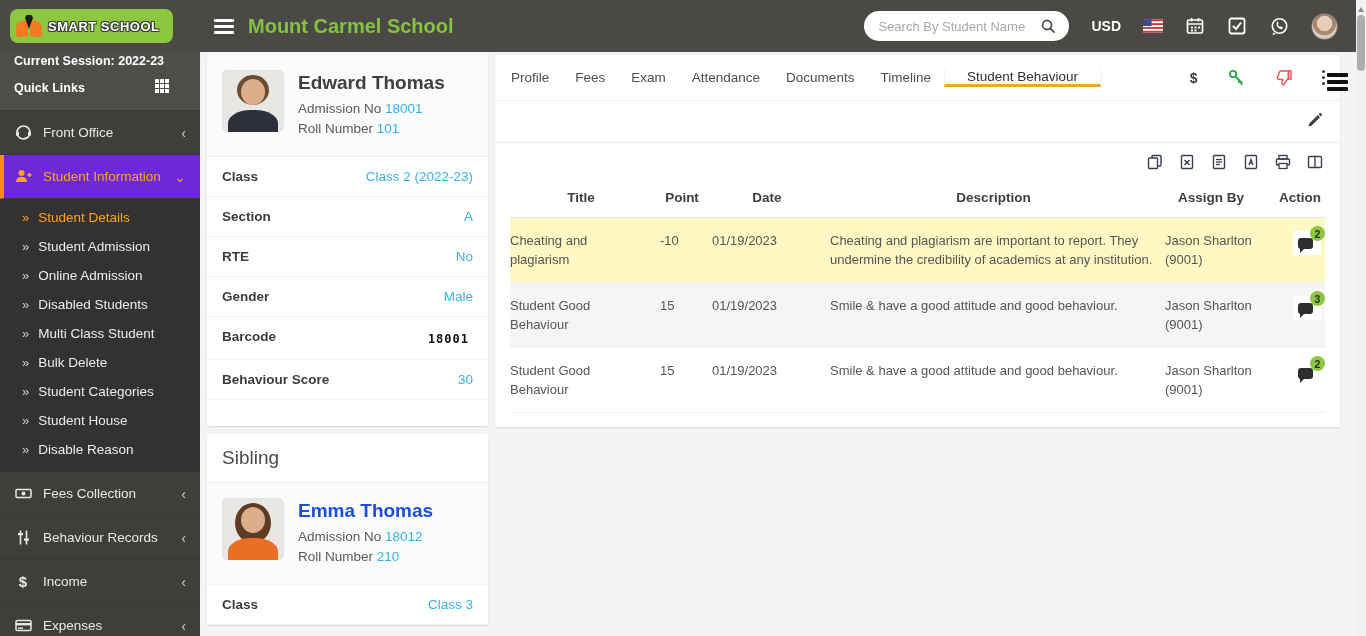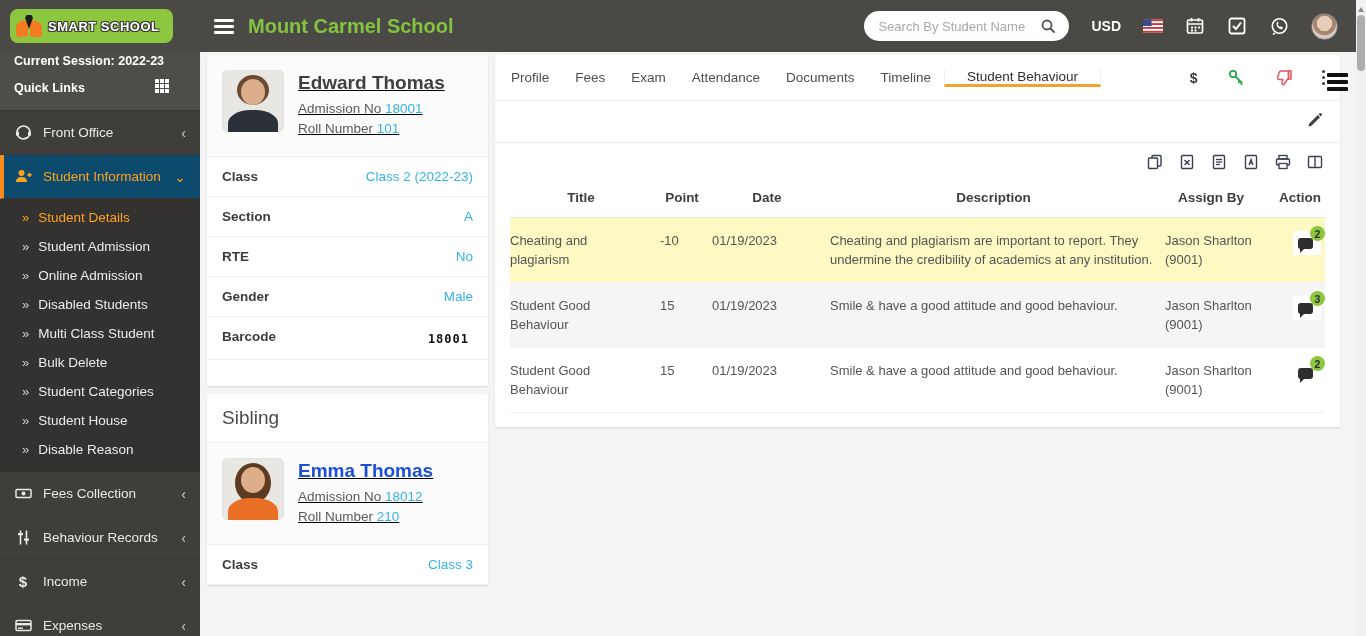--- a/index.html
+++ b/index.html
@@ -30,37 +30,37 @@
   
   .sidebar { position:absolute; left:0; top:44px; width:200px; height:592px; background:#3f3e3a; z-index:20; color:#e9e9e9; }
   .session-block { background:#4e4d49; padding:10px 30px 12px 14px; border-bottom:1px solid #353430; }
   .session-label { font-size:12.5px; font-weight:bold; color:#fff; margin-bottom:10px; }
   .quick-links { display:flex; align-items:center; justify-content:space-between; }
   .quick-links-label { font-size:12.5px; font-weight:bold; color:#fff; }
   .nav-item { display:flex; align-items:center; height:44px; padding:0 14px; cursor:pointer; font-size:13.5px; border-bottom:1px solid #393833; }
   .nav-item .nicon { width:18px; height:18px; margin-right:11px; display:flex; align-items:center; justify-content:center; color:#e9e9e9; }
   .nav-item .nlabel { flex:1; }
   .chev { color:#cfcfcf; font-size:14px; line-height:1; }
-  .nav-item.active { background:#0c4a6e; color:#ffa21d; border-left:4px solid #f78c1e; padding-left:10px; }
+  .nav-item.active { background:#6d28d9; color:#ffa21d; border-left:4px solid #f78c1e; padding-left:10px; }
   .nav-item.active .nicon { color:#ffa21d; }
   .nav-item.active .chev { color:#ffa21d; }
   .submenu { background:#333230; padding:4px 0 8px 0; }
   .sub-item { display:flex; align-items:center; height:29px; padding:0 14px 0 22px; font-size:13.5px; color:#ececec; cursor:pointer; }
   .sub-item .arr { font-size:13px; margin-right:9px; color:#cfcfcf; }
   .sub-item.active { color:#ffa21d; }
   .sub-item.active .arr { color:#ffa21d; }
   .dollar-glyph::before { content:"$"; font-weight:bold; font-size:15px; }
 
   
   .main { position:absolute; left:200px; top:44px; width:1156px; height:592px; padding:11px 16px 0 7px; display:flex; gap:7px; overflow:hidden; }
   .card { background:#fff; border-radius:2px; box-shadow:0 1px 2px rgba(0,0,0,.12); }
   .leftcol { width:281px; flex:none; display:flex; flex-direction:column; gap:8px; }
   .rightcol { flex:1; }
 
-  .pheader { display:flex; gap:14px; padding:15px; background:#fbfbfb; border-bottom:1px solid #efefef;text-decoration:underline; }
+  .pheader { display:flex; gap:14px; padding:15px; background:#fbfbfb; border-bottom:1px solid #efefef; }
   .photo { width:62px; height:62px; border-radius:6px; background:#e9e7e4; position:relative; overflow:hidden; flex:none; box-shadow:0 0 0 1px #e2e2e2 inset; }
   .photo .hair { position:absolute; top:5px; left:50%; transform:translateX(-50%); width:32px; height:30px; border-radius:50%; }
   .photo .head { position:absolute; top:9px; left:50%; transform:translateX(-50%); width:24px; height:26px; border-radius:50%; background:#dcae8c; }
   .photo .torso { position:absolute; bottom:-8px; left:50%; transform:translateX(-50%); width:50px; height:30px; border-radius:45% 45% 0 0; }
   .photo-edward .hair { background:#6b4a2f; }
   .photo-edward .torso { background:#2c3038; }
   .photo-emma .hair { background:#5d3b22; width:36px; height:40px; }
   .photo-emma .torso { background:#e86f25; }
   .pinfo { padding-top:2px; }
   .pname { font-size:19px; font-weight:bold; color:#3f3f3f; margin-bottom:7px; }
@@ -344,20 +344,24 @@
       <div class="frow">
         <span class="flabel">Gender</span>
         <span class="fval">Male</span>
       </div>
       <div class="frow">
         <span class="flabel">Barcode</span>
         <span class="barcode-box">
           <span class="barcode"></span>
           <div class="barcode-num">18001</div>
         </span>
+      </div>
+      <div class="frow">
+        <span class="flabel">Behaviour Score</span>
+        <span class="fval">30</span>
       </div>
       <div class="card-pad"></div>
     </div>
 
     <div class="card">
       <div class="sib-head">Sibling</div>
       <div class="pheader">
         <div class="photo photo-emma">
             <i class="hair"></i>
             <i class="head"></i>

